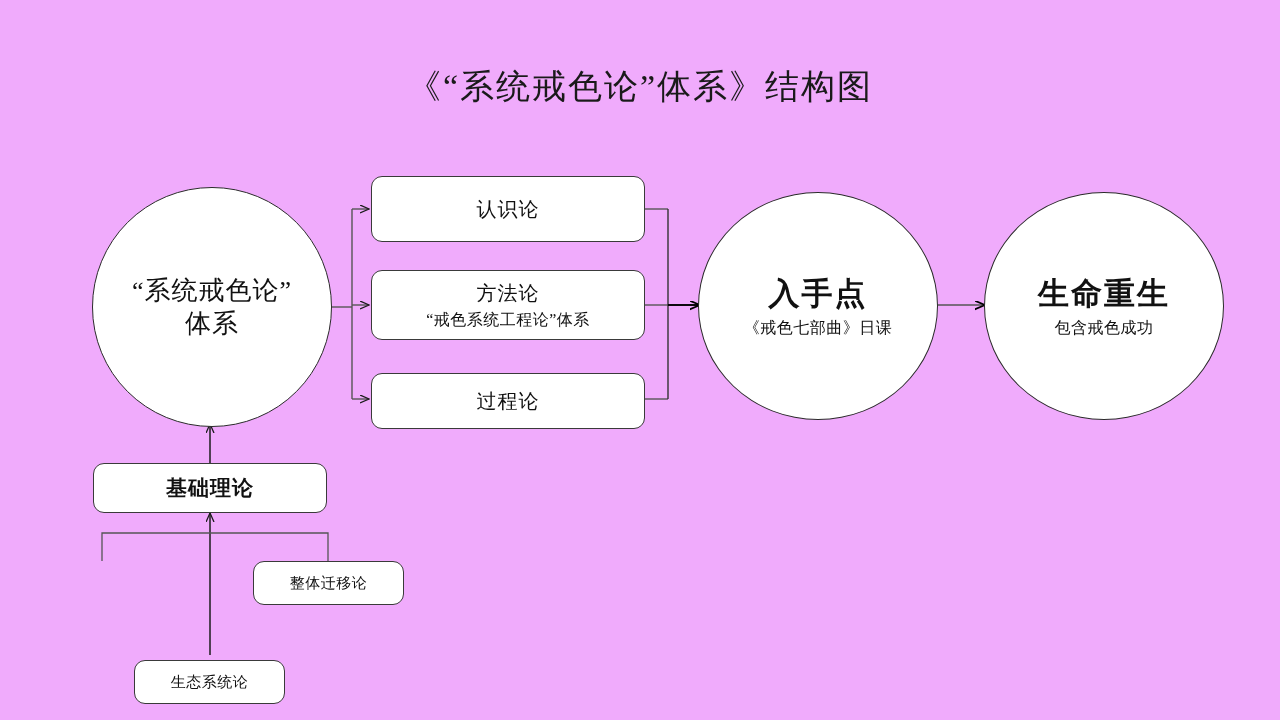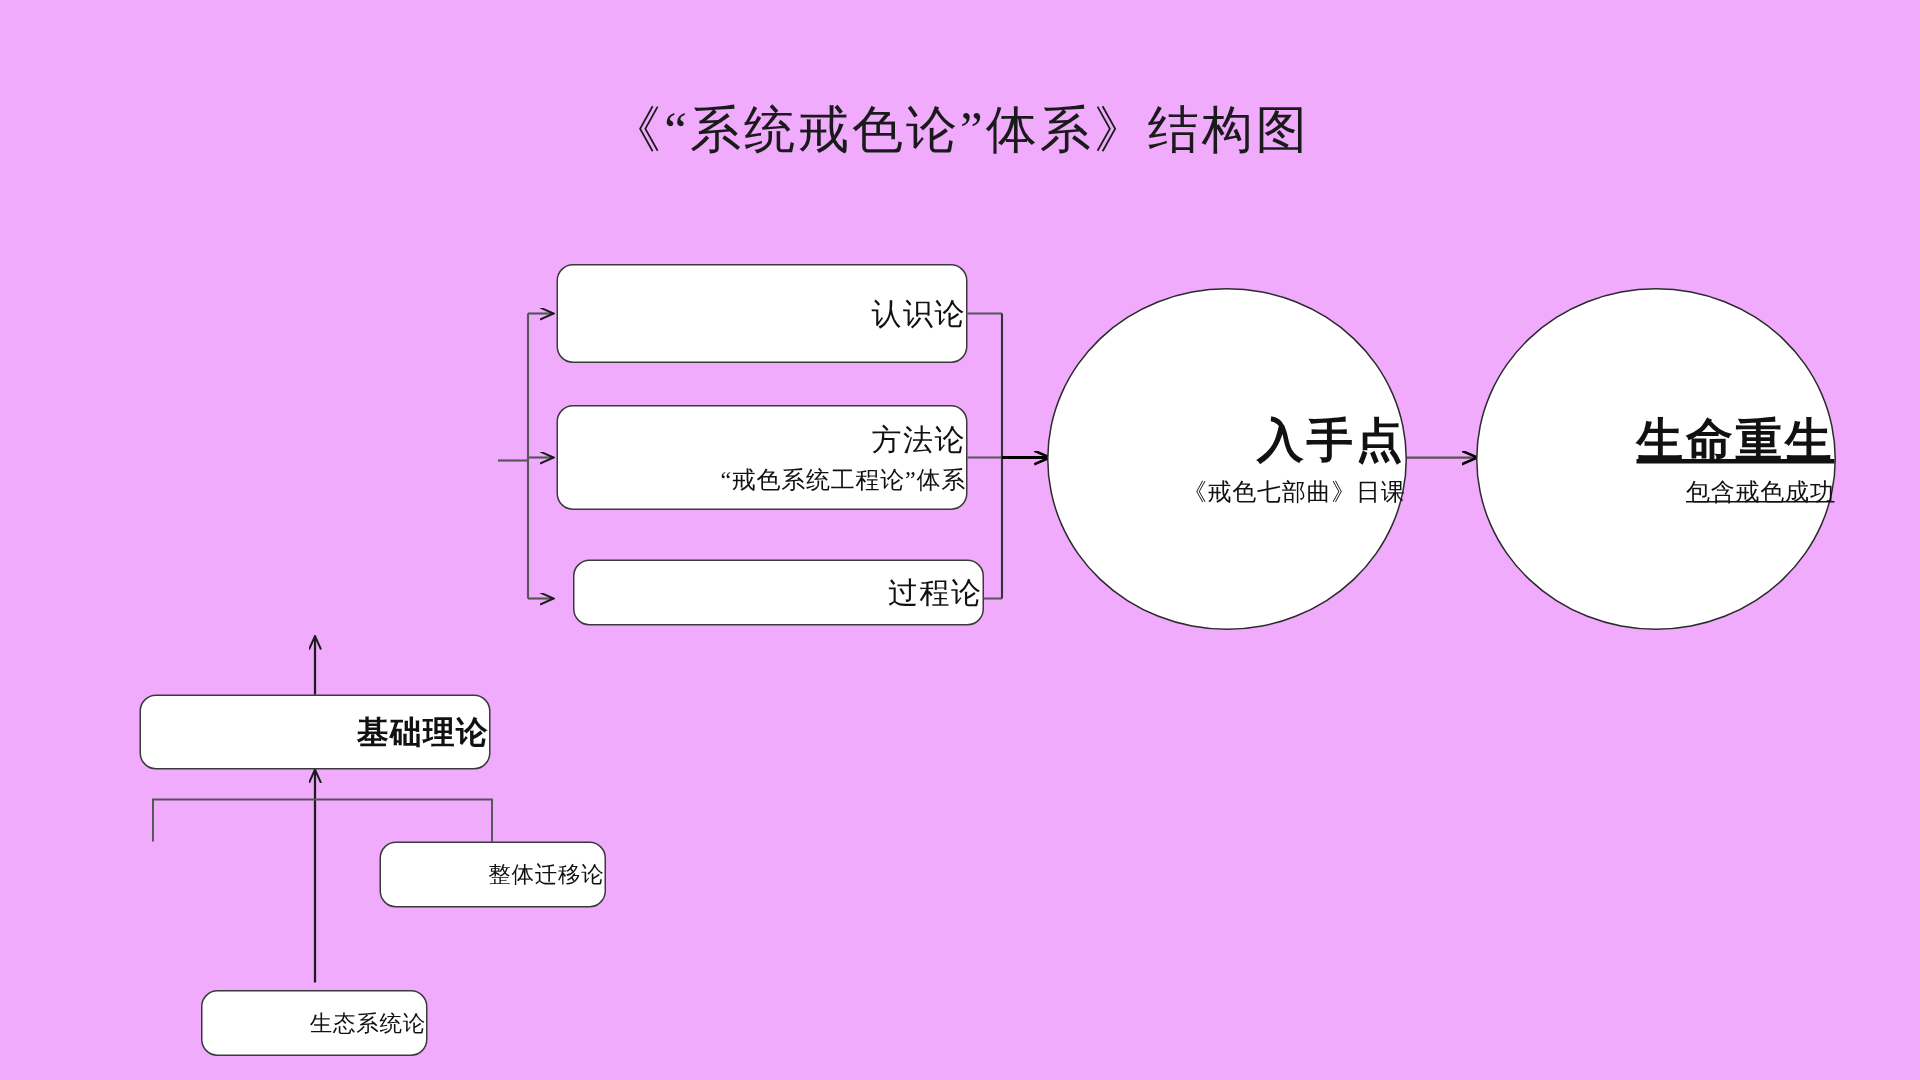--- a/index.html
+++ b/index.html
@@ -40,21 +40,21 @@
     letter-spacing: 2px;
     color: #1a1a1a;
     white-space: nowrap;
   }
 
   .node {
     position: absolute;
     box-sizing: border-box;
     display: flex;
     flex-direction: column;
-    align-items: flex-end;
+    align-items: center;
     justify-content: center;
     text-align: center;
     background: #ffffff;
     border: 1.4px solid #3a3a3a;
     color: #111111;
   }
   .node.circle {
     border-radius: 50%;
     border-color: #2b2b2b;
     border-width: 1.5px;
@@ -139,40 +139,44 @@
     <g>
       <path d="M210,463 L210,424" fill="none" stroke="#1c1c1c" stroke-width="1.5" marker-end="url(#ah)"></path>
     </g>
 
     <g>
       <path d="M210,655 L210,513" fill="none" stroke="#1c1c1c" stroke-width="1.5" marker-end="url(#ah)"></path>
       <path d="M102,561 L102,533 L328,533 L328,561" fill="none" stroke="#555555" stroke-width="1.3"></path>
     </g>
   </svg>
 
+  <div class="node circle" style="left:92px; top:187px; width:240px; height:240px;">
+    <div class="n-main-label">“系统戒色论”
+体系</div>
+  </div>
 
   <div class="node rounded" style="left:371px; top:176px; width:274px; height:66px;">
     <div class="n-mid">认识论</div>
   </div>
 
   <div class="node rounded" style="left:371px; top:270px; width:274px; height:70px;">
     <div class="n-mid">方法论</div>
     <div class="n-sub">“戒色系统工程论”体系</div>
   </div>
 
-  <div class="node rounded" style="left:371px; top:373px; width:274px; height:44px;margin-left:11px;">
+  <div class="node rounded" style="left:371px; top:373px; width:274px; height:56px;">
     <div class="n-mid">过程论</div>
   </div>
 
   <div class="node circle" style="left:698px; top:192px; width:240px; height:228px;">
     <div class="n-heading-lg">入手点</div>
     <div class="n-sub">《戒色七部曲》日课</div>
   </div>
 
-  <div class="node circle" style="left:984px; top:192px; width:240px; height:228px;text-decoration:underline;">
+  <div class="node circle" style="left:984px; top:192px; width:240px; height:228px;">
     <div class="n-heading-lg">生命重生</div>
     <div class="n-sub">包含戒色成功</div>
   </div>
 
   <div class="node rounded" style="left:93px; top:463px; width:234px; height:50px;">
     <div class="n-heading">基础理论</div>
   </div>
 
 
   <div class="node rounded" style="left:253px; top:561px; width:151px; height:44px;">

